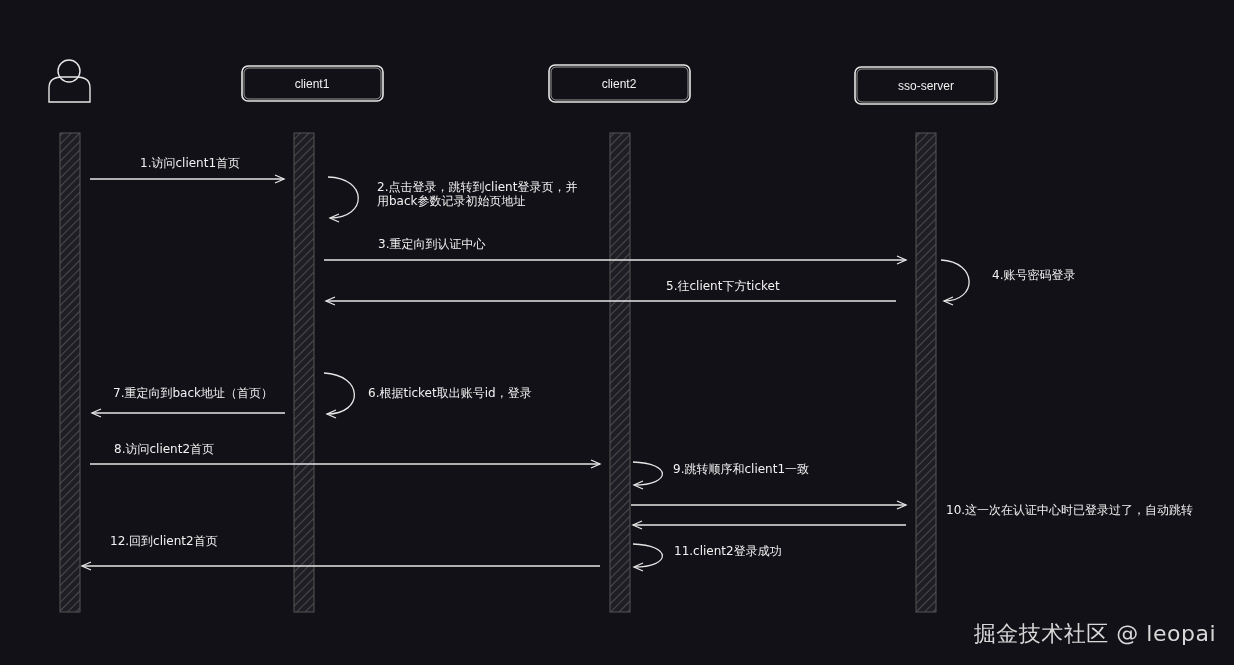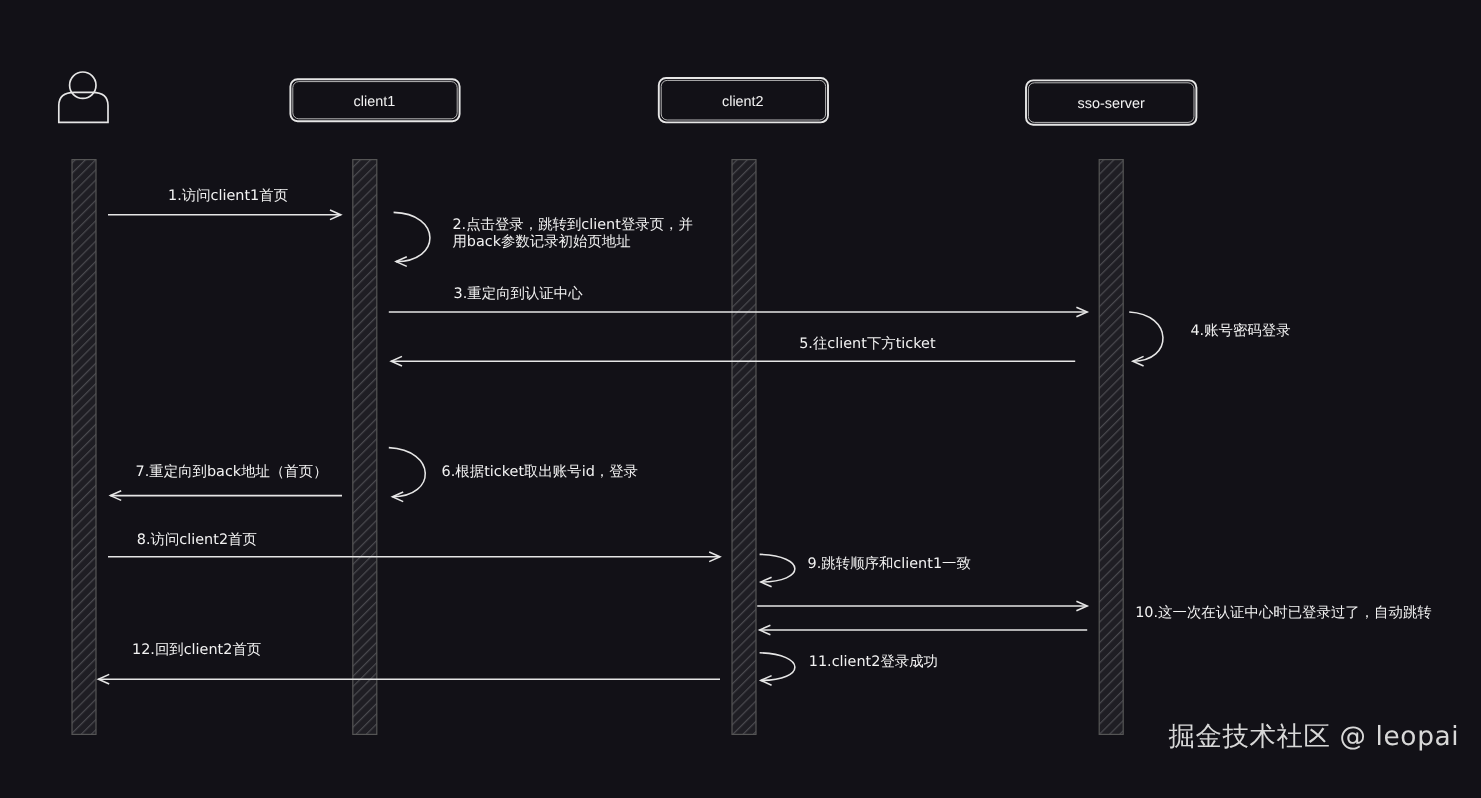--- a/index.html
+++ b/index.html
@@ -1,20 +1,20 @@
 <!DOCTYPE html>
 <html><head>
 <meta charset="utf-8">
 <style>
   html,body{margin:0;padding:0;background:#121117;}
   body{width:1234px;height:665px;position:relative;overflow:hidden;font-family:"Liberation Sans","DejaVu Sans",sans-serif;}
   svg{position:absolute;left:0;top:0;}
   .lbl{fill:#f2f2f2;font-size:12px;font-family:"DejaVu Sans","Liberation Sans",sans-serif;}
   .actor-lbl{fill:#f2f2f2;font-size:12px;font-family:"Liberation Sans",sans-serif;}
-  .wm{position:absolute;right:18px;bottom:36px;color:#d8d8d8;font-size:22px;font-family:"DejaVu Sans",sans-serif;letter-spacing:0.5px;}
+  .wm{position:absolute;right:18px;bottom:16px;color:#d8d8d8;font-size:22px;font-family:"DejaVu Sans",sans-serif;letter-spacing:0.5px;}
 </style>
 </head>
 <body>
 
 <svg width="1234" height="665" viewBox="0 0 1234 665">
   <defs>
     <pattern id="hatch" patternUnits="userSpaceOnUse" width="6" height="6" patternTransform="rotate(45)">
       <rect width="6" height="6" fill="#1f1e24"></rect>
       <line x1="0" y1="0" x2="0" y2="6" stroke="#4a4a4f" stroke-width="2"></line>
     </pattern>

